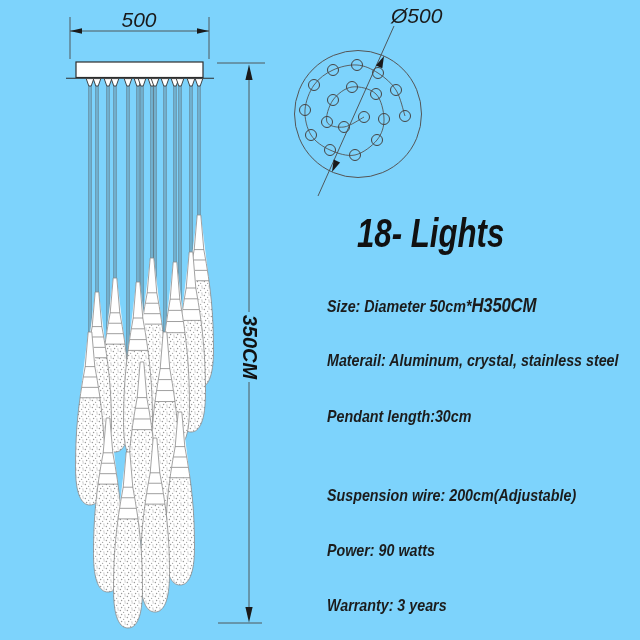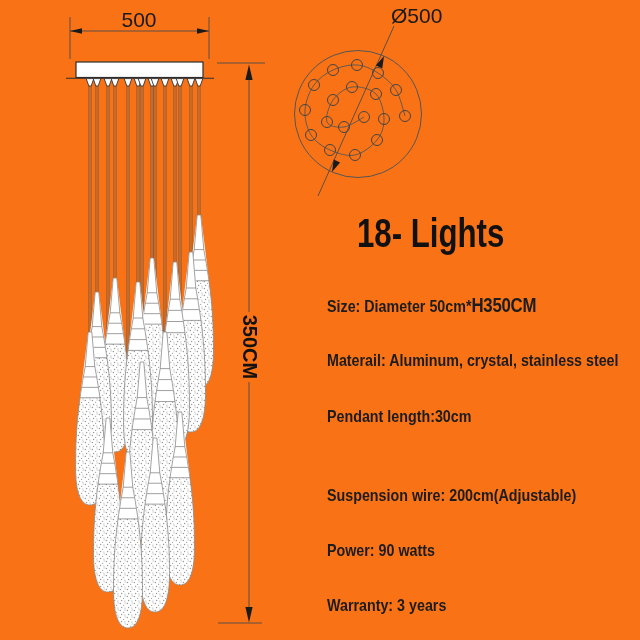--- a/index.html
+++ b/index.html
@@ -1,17 +1,17 @@
 <!DOCTYPE html>
 <html><head>
 <meta charset="utf-8">
 <style>
   html,body{margin:0;padding:0;background:#fff;}
-  .stage{position:relative;width:640px;height:640px;background:#f97316;overflow:hidden;
-         font-family:"Liberation Sans",sans-serif;}
+  .stage{position:relative;width:640px;height:640px;background:#7dd3fc;overflow:hidden;
+         font-family:"Liberation Sans",sans-serif;font-style:italic;}
   #drawing{position:absolute;left:0;top:0;}
   .dim-text{font-family:"Liberation Sans",sans-serif;font-size:21px;fill:#1a1a1a;}
   .dim-text-bold{font-family:"Liberation Sans",sans-serif;font-size:20px;font-weight:bold;fill:#111;}
   .title{position:absolute;left:357px;top:213px;font-size:40px;font-weight:bold;color:#111;
          white-space:nowrap;transform:scaleX(0.78);transform-origin:0 0;line-height:1;}
   .spec{position:absolute;left:327px;font-size:17px;font-weight:bold;color:#1c1c1c;
         white-space:nowrap;transform:scaleX(0.84);transform-origin:0 50%;line-height:1.2;}
   .spec .hl{font-size:20px;font-weight:bold;letter-spacing:-0.3px;}
 </style>
 </head>

